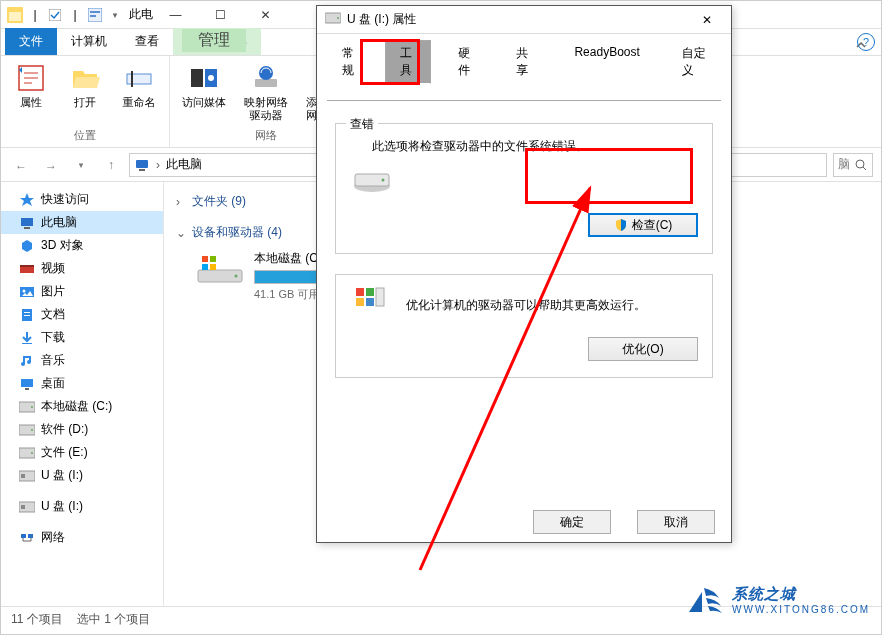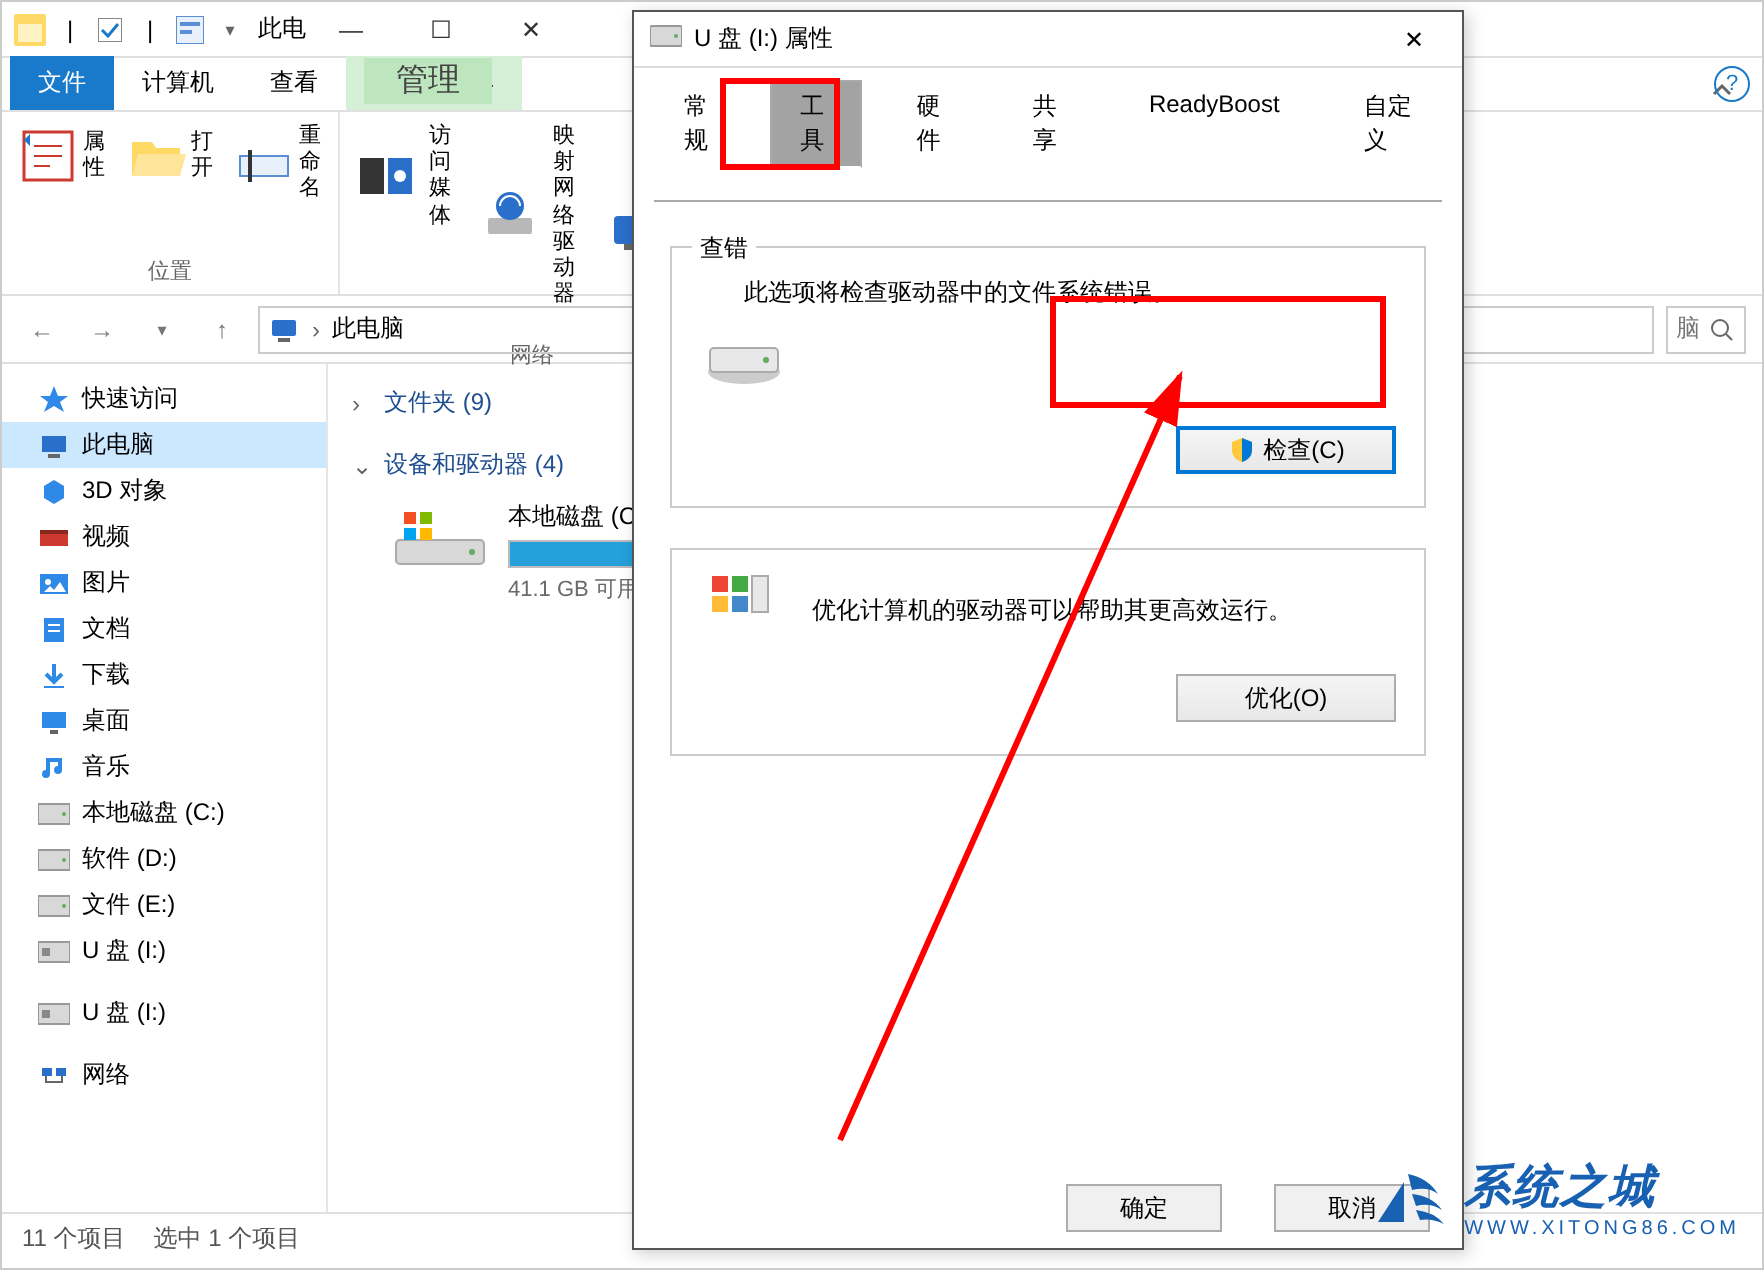--- a/index.html
+++ b/index.html
@@ -18,21 +18,21 @@
 .ribbon-tab.file{background:#1979ca;color:#fff}
 .ribbon-tab.contextual{background:#d5f0d6}
 .ribbon-caret{margin-left:auto;margin-right:6px;padding:4px 8px}
 .help-icon{position:absolute;right:6px;top:4px;width:18px;height:18px;border:1px solid #1979ca;border-radius:50%;color:#1979ca;display:flex;align-items:center;justify-content:center;font-size:11px}
 .contextual-header{position:absolute;left:181px;top:0;width:64px;text-align:center;font-size:16px;color:#444;background:#bde6bf;padding:1px 0}
 
 .ribbon-body{height:93px;border-top:1px solid #e0e0e0;border-bottom:1px solid #e0e0e0;background:#fff;display:flex}
 .ribbon-group{border-right:1px solid #e5e5e5;padding:2px 8px;display:flex;flex-direction:column;align-items:center;height:100%}
 .group-items{display:flex;gap:10px;flex:1;align-items:flex-start;padding-top:4px}
 .group-label{font-size:11px;color:#666;padding:2px 0}
-.rbtn{display:flex;flex-direction:row;align-items:center;gap:2px;width:44px}
+.rbtn{display:flex;flex-direction:column;align-items:center;gap:2px;width:44px}
 .rbtn-icon{width:32px;height:32px;display:flex;align-items:center;justify-content:center}
 .rbtn-label{font-size:11px;text-align:center;line-height:1.2}
 
 .addressbar{height:34px;display:flex;align-items:center;gap:6px;padding:0 8px;border-bottom:1px solid #e0e0e0}
 .nav-btn{width:24px;height:24px;display:flex;align-items:center;justify-content:center;color:#777}
 .address-box{flex:1;height:24px;border:1px solid #ccc;display:flex;align-items:center;padding:0 4px;gap:6px}
 .search-box{width:40px;height:24px;border:1px solid #ccc;display:flex;align-items:center;justify-content:flex-end;padding:0 4px}
 
 .body{display:flex;height:424px}
 .sidebar{width:163px;border-right:1px solid #e5e5e5;padding:6px 0;overflow:hidden}
@@ -49,21 +49,21 @@
 .drive{display:flex;gap:10px;width:230px}
 .drive-icon{width:48px;height:36px;display:flex;align-items:center;justify-content:center}
 .drive-name{font-weight:400;margin-bottom:3px}
 .drive-bar{width:150px;height:14px;border:1px solid #bcbcbc;background:#eee;margin-bottom:3px}
 .drive-bar-fill{height:100%;background:#26a0da}
 .drive-sub{color:#6a6a6a;font-size:11px}
 
 .statusbar{height:26px;border-top:1px solid #e0e0e0;display:flex;align-items:center;padding:0 10px;gap:14px;color:#555}
 
 
-.dialog{position:absolute;left:316px;top:5px;width:416px;height:620px;background:#fff;border:1px solid #555;box-shadow:2px 2px 8px rgba(0,0,0,0.2)}
+.dialog{position:absolute;left:316px;top:5px;width:416px;height:538px;background:#fff;border:1px solid #555;box-shadow:2px 2px 8px rgba(0,0,0,0.2)}
 .dlg-title{height:28px;display:flex;align-items:center;padding:0 8px;border-bottom:1px solid #ddd}
 .dlg-title .dlg-icon{width:16px;height:16px;margin-right:6px}
 .dlg-close{margin-left:auto;width:32px;height:20px;display:flex;align-items:center;justify-content:center}
 .dlg-tabs{display:flex;padding:6px 10px 0;gap:12px}
 .dlg-tab{padding:4px 14px;border:1px solid transparent;cursor:pointer}
 .dlg-tab.active{border:1px solid #aaa;border-bottom-color:#fff;background:#a3a3a3}
 .dlg-body{border-top:1px solid #aaa;margin:16px 10px;padding:12px 8px 8px;height:520px;position:relative}
 .groupbox{border:1px solid #ccc;padding:12px 14px 16px;margin-top:10px;position:relative}
 .groupbox-title{position:absolute;top:-8px;left:10px;background:#fff;padding:0 4px;font-size:12px}
 .gb-row{display:flex;gap:12px;align-items:center}
@@ -77,21 +77,21 @@
 
 
 .hl{position:absolute;border:3px solid #ff0000;pointer-events:none}
 .hl-tab{left:360px;top:39px;width:60px;height:46px}
 .hl-check{left:525px;top:148px;width:168px;height:56px}
 .arrow-svg{position:absolute;left:380px;top:170px;pointer-events:none}
 
 
 .watermark{position:absolute;right:12px;bottom:15px;display:flex;align-items:center;gap:8px}
 .wm-logo{width:40px;height:40px}
-.wm-text{font-family:"Microsoft YaHei";font-weight:700;font-size:23px;font-style:italic;color:#1860b1;letter-spacing:1px}
+.wm-text{font-family:"Microsoft YaHei";font-weight:700;font-size:15px;font-style:italic;color:#1860b1;letter-spacing:1px}
 .wm-sub{font-size:10px;color:#1860b1;letter-spacing:2px}
 
 svg{display:block}
 </style>
 </head>
 <body>
 
 <div class="explorer">
   <div class="titlebar">
     <div class="qat">
@@ -301,33 +301,33 @@
             <svg width="16" height="16">
               <path d="M8 2v8M4 7l4 4 4-4" stroke="#2e8ae6" stroke-width="2" fill="none"></path>
               <rect x="3" y="13" width="10" height="1" fill="#2e8ae6"></rect>
             </svg>
           </span>
           <span>下载</span>
         </div>
         <div class="sb-item">
           <span class="sb-icon">
             <svg width="16" height="16">
+              <path d="M6 3v8a2 2 0 11-2-2V3h8v6a2 2 0 11-2-2V5H6" fill="#2e8ae6"></path>
+            </svg>
+          </span>
+          <span>音乐</span>
+        </div>
+        <div class="sb-item">
+          <span class="sb-icon">
+            <svg width="16" height="16">
               <rect x="2" y="3" width="12" height="8" fill="#2e8ae6"></rect>
               <rect x="6" y="12" width="4" height="2" fill="#666"></rect>
             </svg>
           </span>
           <span>桌面</span>
-        </div>
-        <div class="sb-item">
-          <span class="sb-icon">
-            <svg width="16" height="16">
-              <path d="M6 3v8a2 2 0 11-2-2V3h8v6a2 2 0 11-2-2V5H6" fill="#2e8ae6"></path>
-            </svg>
-          </span>
-          <span>音乐</span>
         </div>
         <div class="sb-item">
           <span class="sb-icon">
             <svg width="16" height="12">
               <rect width="16" height="10" y="1" fill="#d8d8d8" stroke="#999"></rect>
               <circle cx="13" cy="6" r="1" fill="#6a6"></circle>
             </svg>
           </span>
           <span>本地磁盘 (C:)</span>
         </div>

